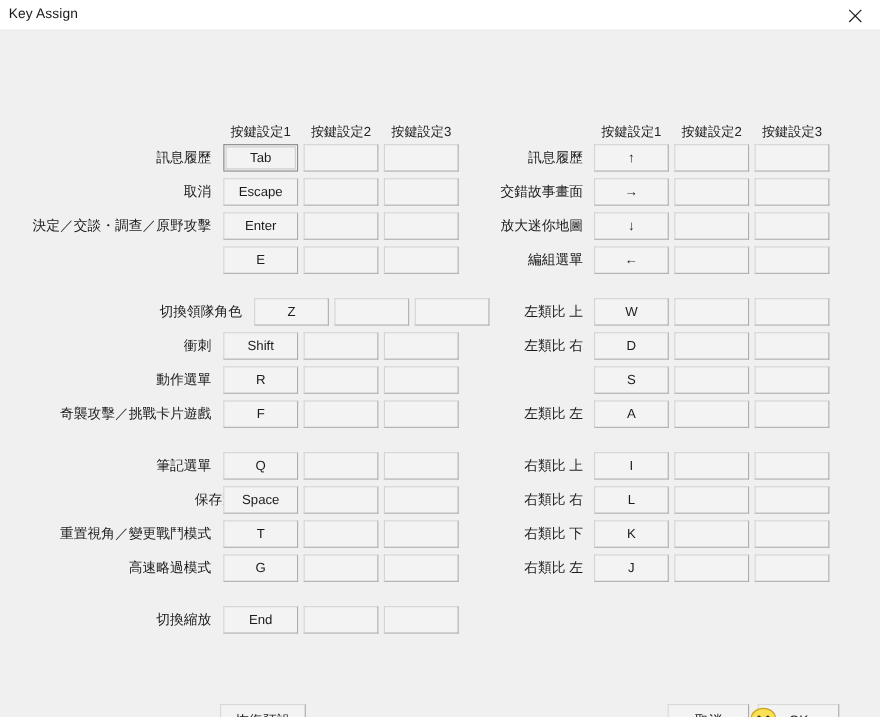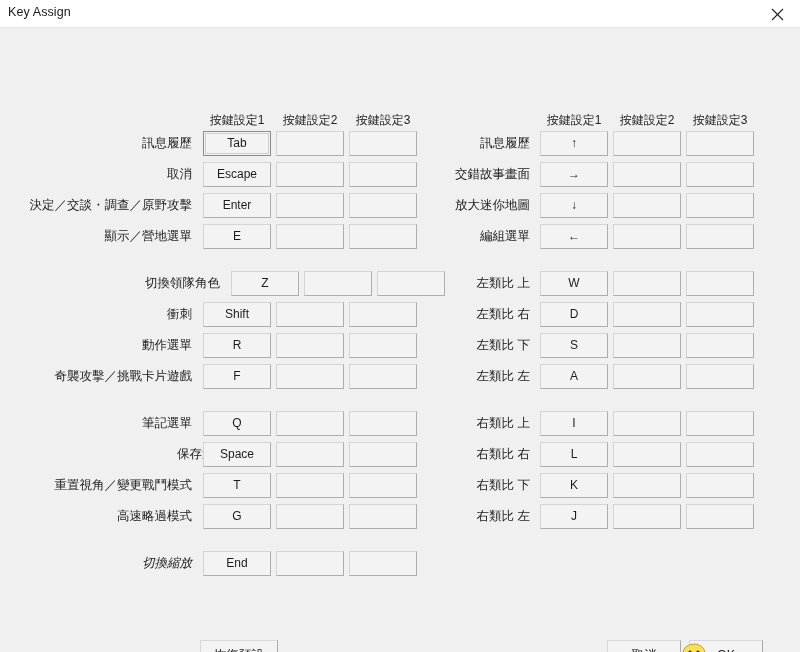--- a/index.html
+++ b/index.html
@@ -141,21 +141,20 @@
         <button class="keybtn empty" style="left: 276px; width: 68px;"></button>
         <button class="keybtn empty" style="left: 349px; width: 68px;"></button>
       </div>
       <div class="row" style="top: 165px; left: 0px; width: 100%;">
         <div class="row-label" style="left: 0px; width: 192px;">決定／交談・調查／原野攻擊</div>
         <button class="keybtn" style="left: 203px; width: 68px;">Enter</button>
         <button class="keybtn empty" style="left: 276px; width: 68px;"></button>
         <button class="keybtn empty" style="left: 349px; width: 68px;"></button>
       </div>
       <div class="row" style="top: 196px; left: 0px; width: 100%;">
-        <div class="row-label" style="left: 0px; width: 192px;">顯示／營地選單</div>
         <button class="keybtn" style="left: 203px; width: 68px;">E</button>
         <button class="keybtn empty" style="left: 276px; width: 68px;"></button>
         <button class="keybtn empty" style="left: 349px; width: 68px;"></button>
       </div>
       <div class="row" style="top: 243px; left: 0px; width: 100%; margin-left: 28px;">
         <div class="row-label" style="left: 0px; width: 192px;">切換領隊角色</div>
         <button class="keybtn" style="left: 203px; width: 68px;">Z</button>
         <button class="keybtn empty" style="left: 276px; width: 68px;"></button>
         <button class="keybtn empty" style="left: 349px; width: 68px;"></button>
       </div>
@@ -195,21 +194,21 @@
         <button class="keybtn empty" style="left: 276px; width: 68px;"></button>
         <button class="keybtn empty" style="left: 349px; width: 68px;"></button>
       </div>
       <div class="row" style="top: 476px; left: 0px; width: 100%;">
         <div class="row-label" style="left: 0px; width: 192px;">高速略過模式</div>
         <button class="keybtn" style="left: 203px; width: 68px;">G</button>
         <button class="keybtn empty" style="left: 276px; width: 68px;"></button>
         <button class="keybtn empty" style="left: 349px; width: 68px;"></button>
       </div>
       <div class="row" style="top: 523px; left: 0px; width: 100%;">
-        <div class="row-label" style="left: 0px; width: 192px; font-style: italic;">切換縮放</div>
+        <div class="row-label" style="left: 0px; width: 192px;">切換縮放</div>
         <button class="keybtn" style="left: 203px; width: 68px;">End</button>
         <button class="keybtn empty" style="left: 276px; width: 68px;"></button>
         <button class="keybtn empty" style="left: 349px; width: 68px;"></button>
       </div>
     </div>
   <div class="panel" id="panel-right">
       <div class="col-header" style="left: 110px; top: 84px; width: 68px;">按鍵設定1</div>
       <div class="col-header" style="left: 183px; top: 84px; width: 68px;">按鍵設定2</div>
       <div class="col-header" style="left: 256px; top: 84px; width: 68px;">按鍵設定3</div>
       <div class="row" style="top: 103px; left: 0px; width: 100%;">
@@ -242,21 +241,20 @@
         <button class="keybtn empty" style="left: 183px; width: 68px;"></button>
         <button class="keybtn empty" style="left: 256px; width: 68px;"></button>
       </div>
       <div class="row" style="top: 274px; left: 0px; width: 100%;">
         <div class="row-label" style="left: 0px; width: 100px;">左類比 右</div>
         <button class="keybtn" style="left: 110px; width: 68px;">D</button>
         <button class="keybtn empty" style="left: 183px; width: 68px;"></button>
         <button class="keybtn empty" style="left: 256px; width: 68px;"></button>
       </div>
       <div class="row" style="top: 305px; left: 0px; width: 100%;">
-        <div class="row-label" style="left: 0px; width: 100px;">左類比 下</div>
         <button class="keybtn" style="left: 110px; width: 68px;">S</button>
         <button class="keybtn empty" style="left: 183px; width: 68px;"></button>
         <button class="keybtn empty" style="left: 256px; width: 68px;"></button>
       </div>
       <div class="row" style="top: 336px; left: 0px; width: 100%;">
         <div class="row-label" style="left: 0px; width: 100px;">左類比 左</div>
         <button class="keybtn" style="left: 110px; width: 68px;">A</button>
         <button class="keybtn empty" style="left: 183px; width: 68px;"></button>
         <button class="keybtn empty" style="left: 256px; width: 68px;"></button>
       </div>

